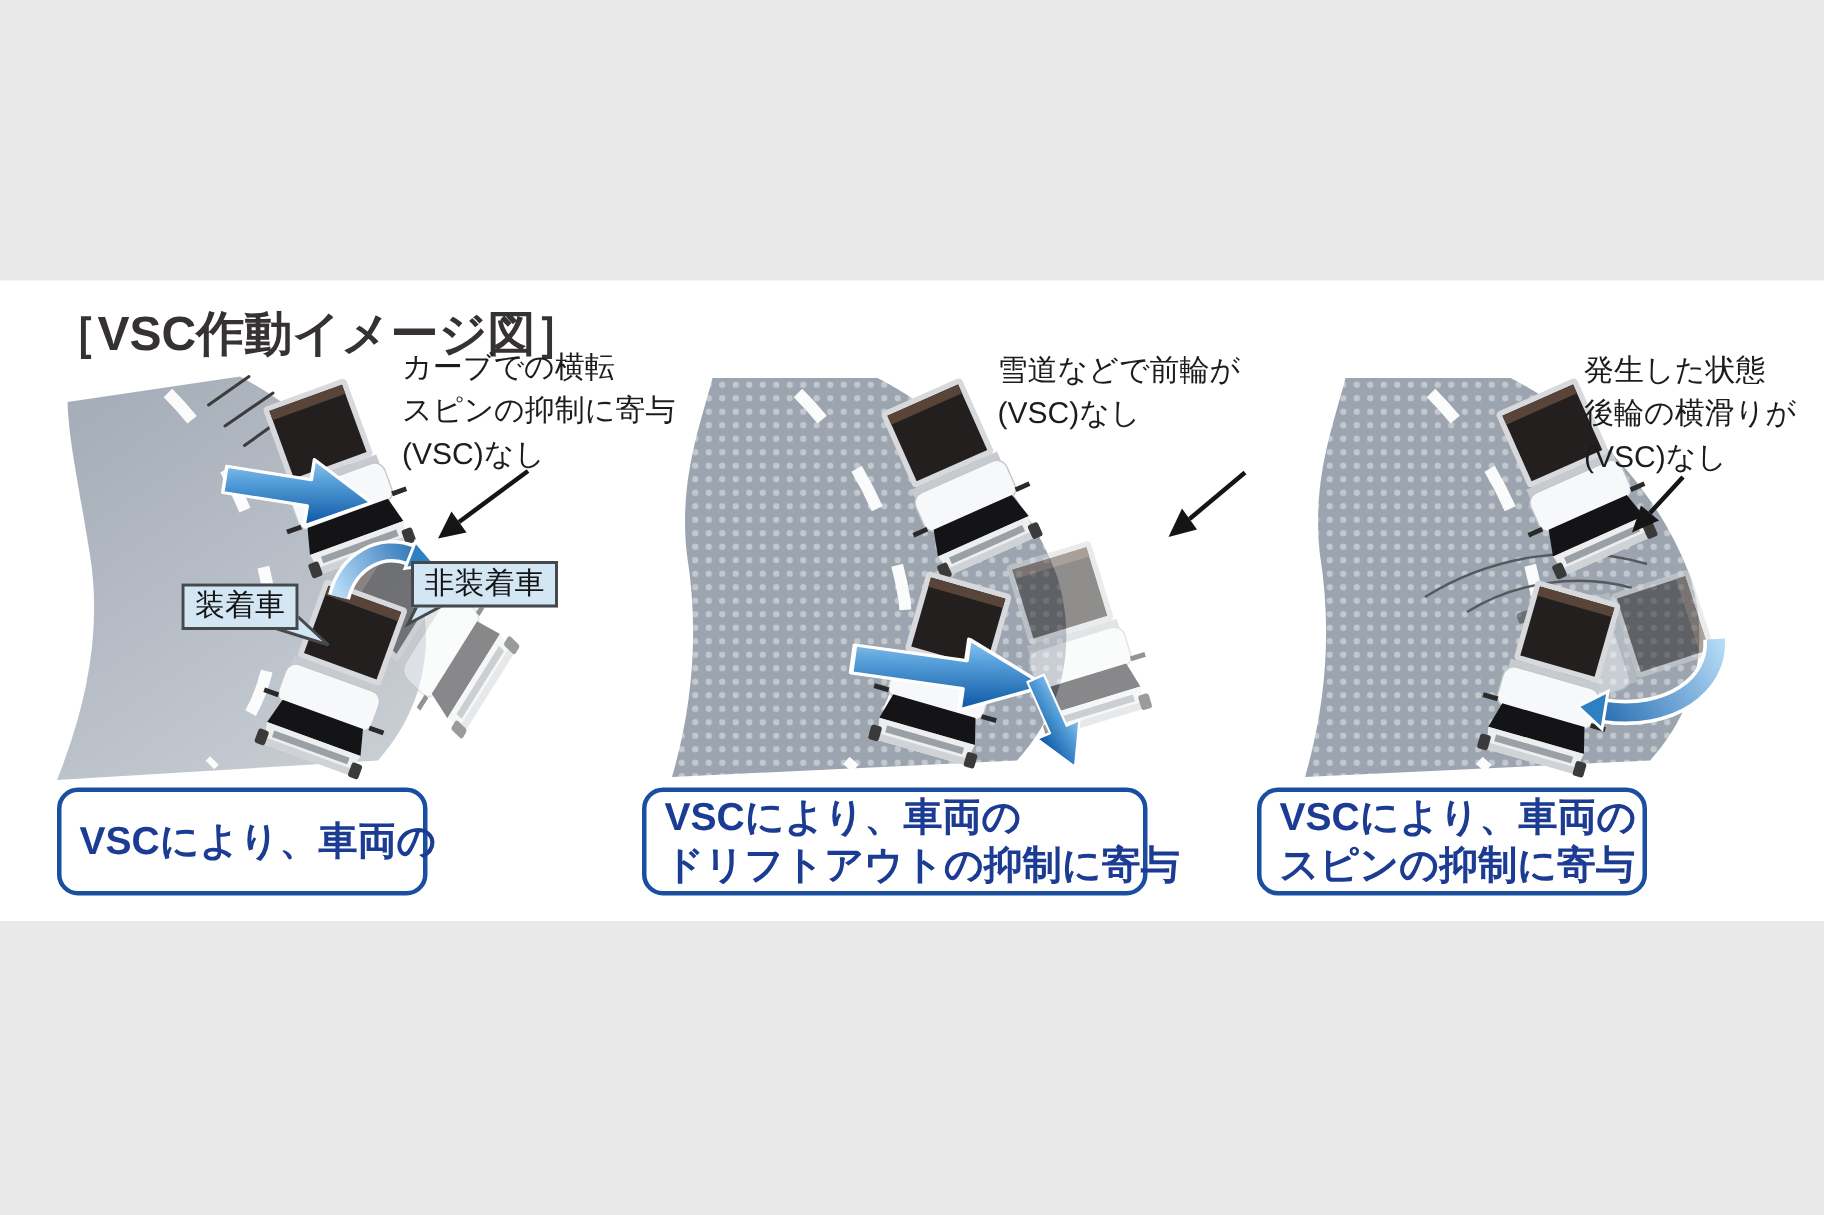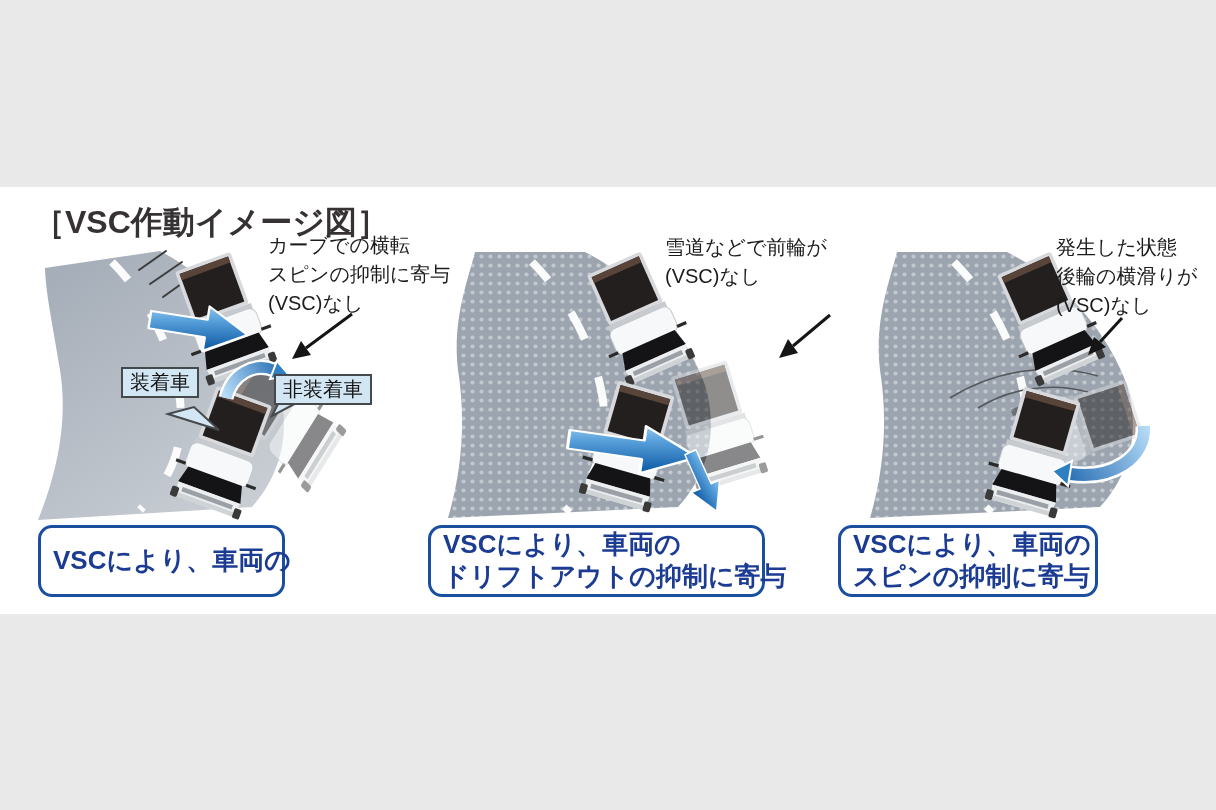--- a/index.html
+++ b/index.html
@@ -175,21 +175,21 @@
 <div class="annot" style="left:665px;top:233px">
   <span>雪道などで前輪が</span>
   <span>(VSC)なし</span>
 </div>
 <div class="annot" style="left:1056px;top:233px">
   <span>発生した状態</span>
   <span>後輪の横滑りが</span>
   <span>(VSC)なし</span>
 </div>
 
-<div class="callout" style="left:121px;top:367px">装着車</div>
+<div class="callout" style="left:121px;top:389px">装着車</div>
 <div class="callout" style="left:274px;top:374px">非装着車</div>
 
 <div class="caption" style="left:38px;width:247px">
   <div>VSCにより、車両の</div>
 </div>
 <div class="caption" style="left:428px;width:337px">
   <div>VSCにより、車両の</div>
   <div>ドリフトアウトの抑制に寄与</div>
 </div>
 <div class="caption" style="left:838px;width:260px">

